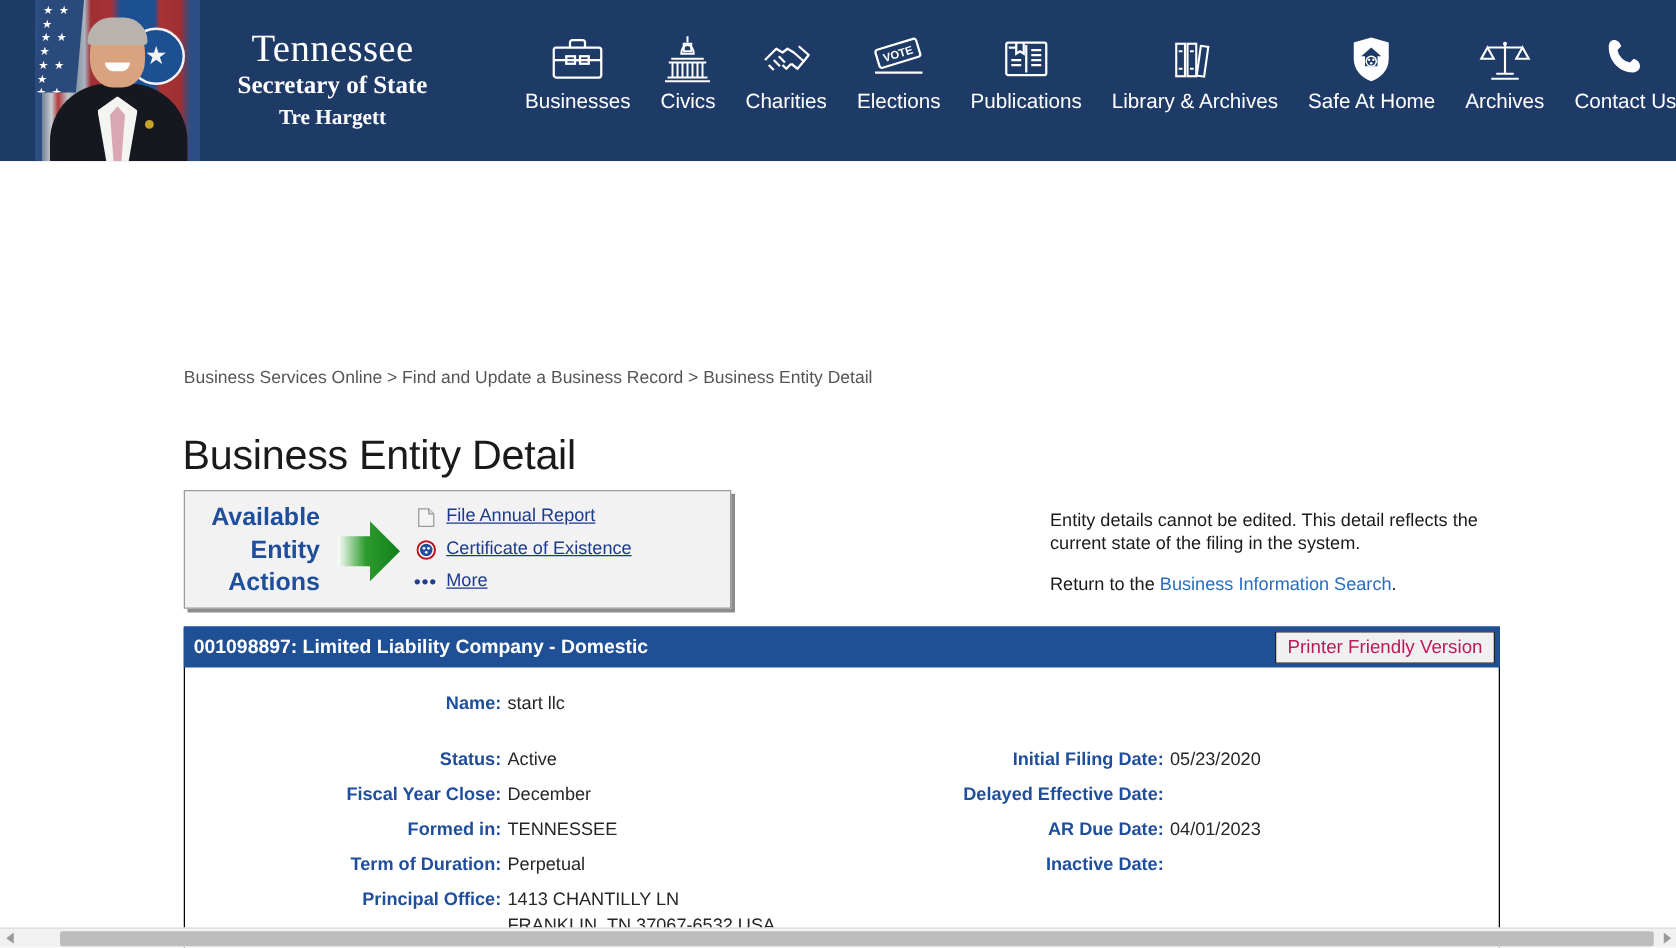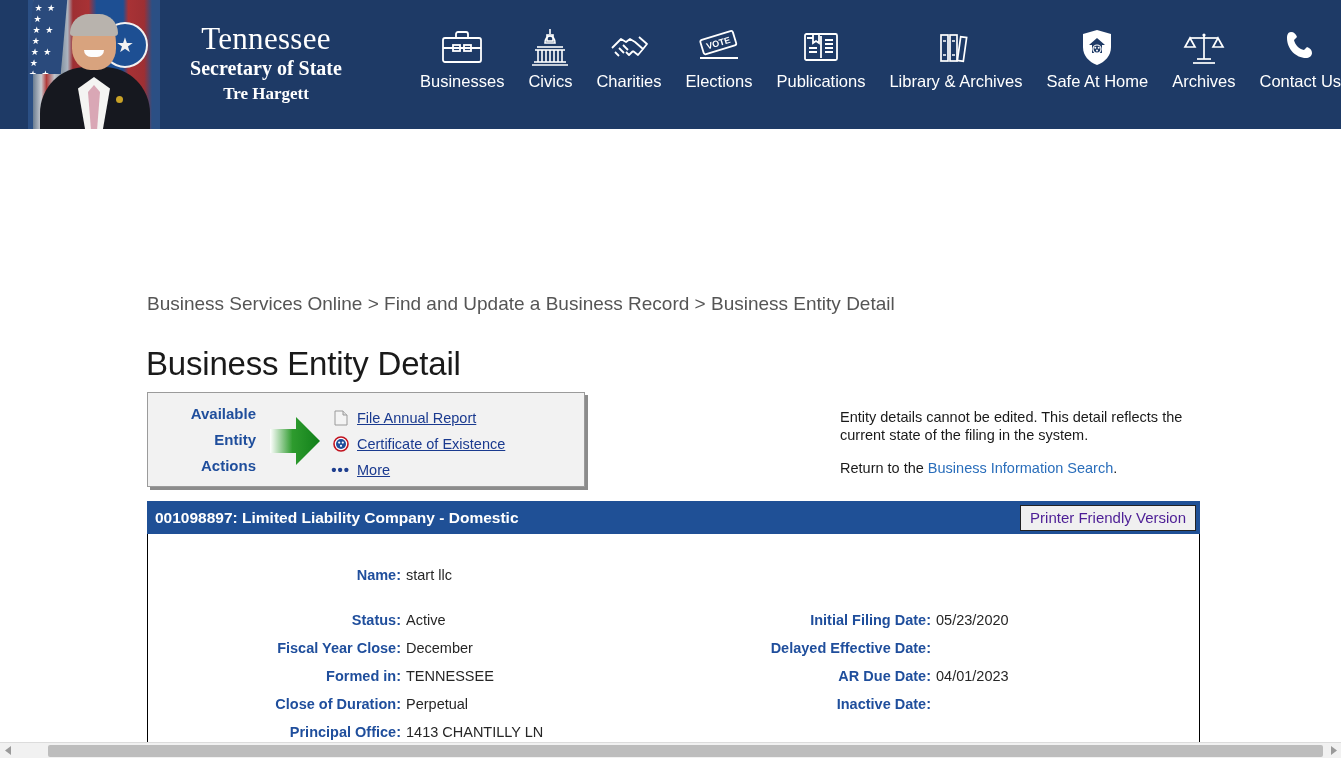--- a/index.html
+++ b/index.html
@@ -169,21 +169,21 @@
   
   .page {
     position: relative;
     padding: 0;
     background: #ffffff;
     height: 629px;
   }
   .breadcrumb {
     position: absolute;
     left: 147px; top: 164px;
-    font-size: 19px;
+    font-size: 14px;
     color: #555555;
   }
   .page-title {
     position: absolute;
     left: 146px; top: 194px;
     font-size: 33px;
     font-weight: 400;
     color: #1a1a1a;
     letter-spacing: -.2px;
   }
@@ -198,39 +198,39 @@
     box-shadow: 3px 3px 0 rgba(0,0,0,.45);
     display: flex;
     align-items: stretch;
   }
   .actions-label {
     width: 112px;
     padding: 8px 4px 0 0;
     text-align: right;
     color: #1f4e9c;
     font-weight: bold;
-    font-size: 15px;
+    font-size: 20px;
     line-height: 26px;
   }
   .actions-arrow {
     width: 60px;
     position: relative;
   }
   .actions-arrow .arr {
     position: absolute;
     left: 10px; top: 22px;
     width: 50px; height: 52px;
   }
   .actions-links {
     flex: 1 1 auto;
     padding: 12px 0 0 12px;
   }
   .action-row {
     display: flex;
-    align-items: center;
+    align-items: flex-start;
     height: 26px;
     gap: 8px;
   }
   .action-ico {
     width: 17px; height: 17px;
     display: flex; align-items: center; justify-content: center;
     flex: 0 0 17px;
   }
   .action-link {
     color: #1a3a8f;
@@ -281,30 +281,30 @@
     justify-content: space-between;
     padding: 0 4px 0 8px;
   }
   .entity-head .etitle {
     font-size: 15.5px;
     font-weight: bold;
   }
   .printer-btn {
     background: #f0f0f0;
     border: 1px solid #222222;
-    color: #4c1d95;
+    color: #be185d;
     font-size: 15px;
     padding: 3px 9px 4px;
     cursor: pointer;
     font-family: "Liberation Sans", sans-serif;
   }
 
   .detail-grid {
     position: absolute;
-    left: 0; top: 33px;
+    left: 0; top: 21px;
     width: 1051px;
     padding-top: 30px;
   }
   .dcol {
     position: absolute;
     top: 30px;
   }
   .dcol.left { left: 0; width: 530px; }
   .dcol.right { left: 530px; width: 520px; }
   .drow {
@@ -586,21 +586,21 @@
         </div>
         <div class="drow">
           <span class="dlabel">Fiscal Year Close:</span>
           <span class="dvalue">December</span>
         </div>
         <div class="drow">
           <span class="dlabel">Formed in:</span>
           <span class="dvalue">TENNESSEE</span>
         </div>
         <div class="drow">
-          <span class="dlabel">Close of Duration:</span>
+          <span class="dlabel">Term of Duration:</span>
           <span class="dvalue">Perpetual</span>
         </div>
         <div class="drow">
           <span class="dlabel">Principal Office:</span>
           <span class="dvalue">1413 CHANTILLY LN
 FRANKLIN, TN 37067-6532 USA</span>
         </div>
 
       </div>
 

